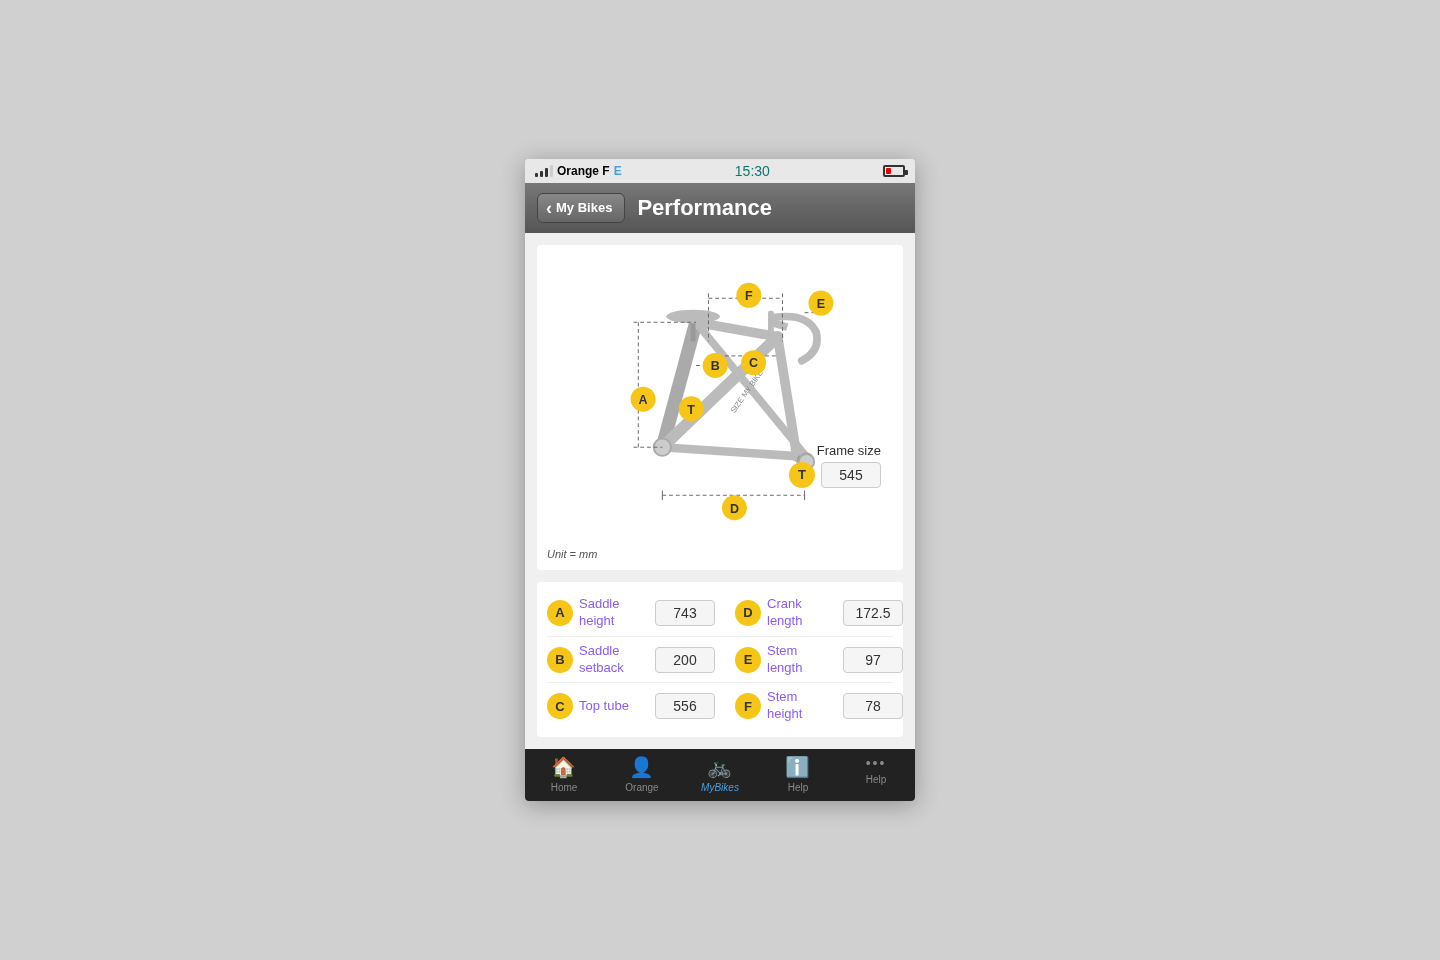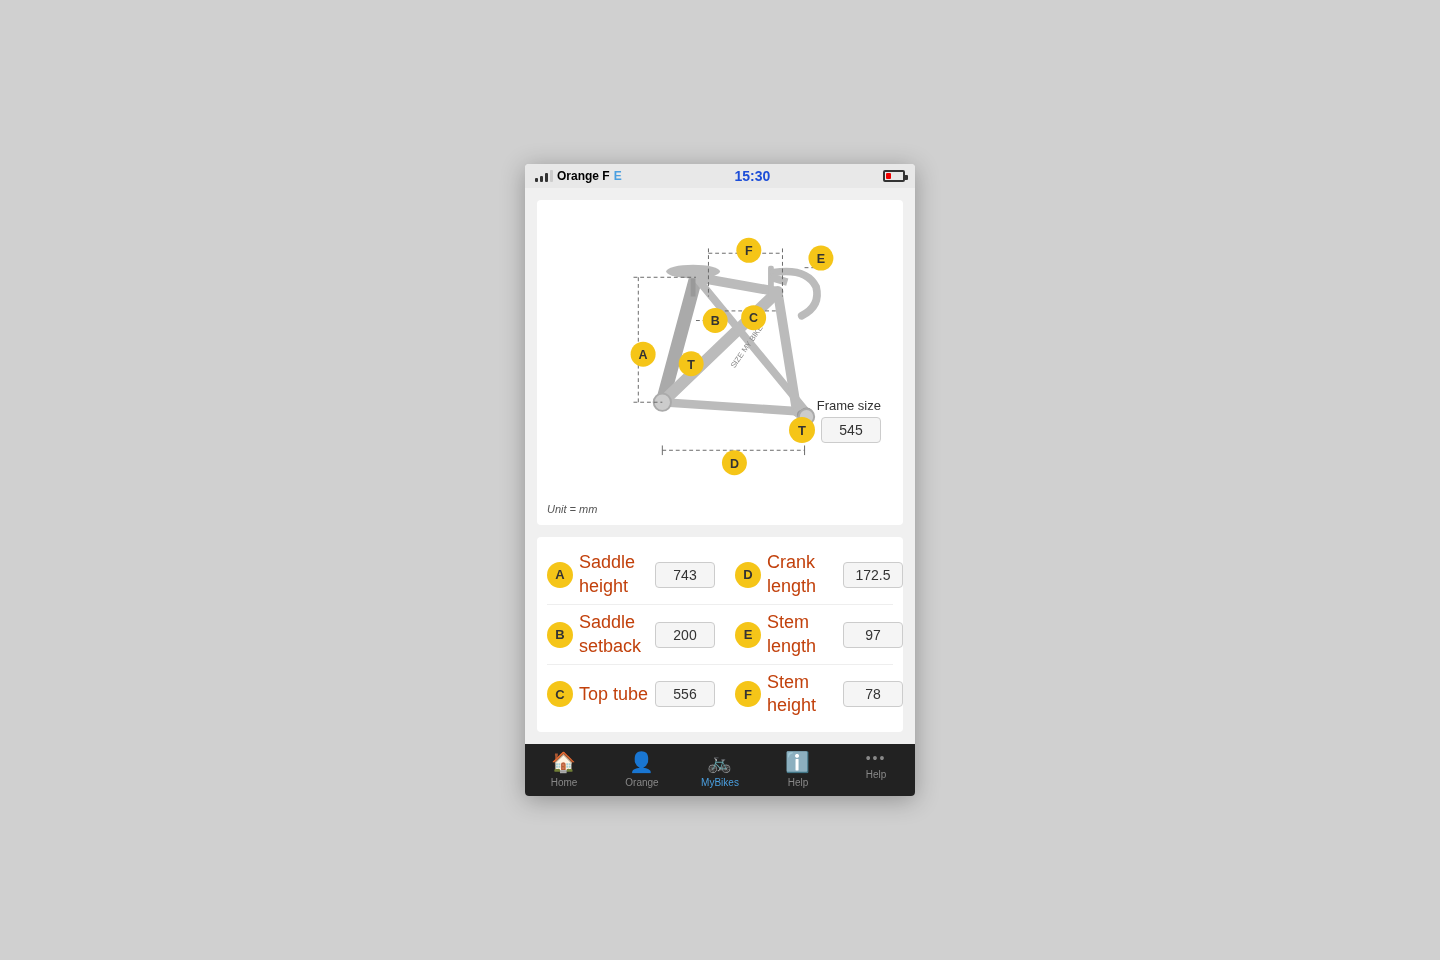--- a/index.html
+++ b/index.html
@@ -24,21 +24,21 @@
       display: flex;
       justify-content: space-between;
       align-items: center;
       padding: 4px 10px;
       font-size: 12px;
       font-weight: 600;
     }
     .status-left { display: flex; align-items: center; gap: 4px; }
     .status-signal { display: flex; gap: 2px; align-items: flex-end; }
     .signal-bar { background: #333; width: 3px; border-radius: 1px; }
-    .status-time { font-size: 14px; font-weight: bold; color: #1d4ed8; }
+    .status-time { font-size: 14px; font-weight: normal; color: #0f766e; }
     .battery-icon {
       width: 22px; height: 12px; border: 2px solid #333; border-radius: 2px;
       position: relative;
     }
     .battery-icon::after {
       content: ''; position: absolute; right: -5px; top: 3px;
       width: 3px; height: 5px; background: #333; border-radius: 0 1px 1px 0;
     }
     .battery-fill {
       position: absolute; left: 1px; top: 1px; bottom: 1px;
@@ -137,43 +137,43 @@
       align-items: center;
       padding: 6px 0;
       border-bottom: 1px solid #eee;
       gap: 6px;
     }
     .meas-row:last-child { border-bottom: none; }
     .meas-left, .meas-right {
       display: flex; align-items: center; gap: 6px; flex: 1;
     }
     .meas-label {
-      font-size: 18px;
-      color: #c2410c;
+      font-size: 13px;
+      color: #8b5cf6;
       min-width: 70px;
       line-height: 1.3;
     }
     .meas-divider {
       width: 1px; background: #ddd; align-self: stretch; margin: 0 4px;
     }
 
     
     .tab-bar {
       background: #222;
       display: flex;
       justify-content: space-around;
       padding: 6px 0 8px;
     }
     .tab-item {
       display: flex; flex-direction: column; align-items: center;
       gap: 3px; cursor: pointer; flex: 1;
     }
     .tab-icon { font-size: 20px; }
     .tab-label { font-size: 10px; color: #888; }
-    .tab-item.active .tab-label { color: #4a9fe0; }
+    .tab-item.active .tab-label { color: #4a9fe0; font-style: italic; }
     .tab-item.active .tab-icon { color: #4a9fe0; }
   </style>
 </head>
 <body>
 
 <div class="phone-wrapper">
 
   <div class="status-bar">
     <div class="status-left">
       <div class="status-signal">
@@ -184,20 +184,24 @@
       </div>
       <span>Orange F</span>
       <span style="color:#4a9fe0; font-weight:bold;">E</span>
     </div>
     <div class="status-time">15:30</div>
     <div class="battery-icon">
       <div class="battery-fill"></div>
     </div>
   </div>
 
+  <div class="nav-header">
+    <button class="back-button">My Bikes</button>
+    <div class="nav-title">Performance</div>
+  </div>
 
   <div class="main-content">
 
     <div class="bike-diagram">
       <div class="bike-svg-container">
         
         <svg viewBox="0 0 360 280" width="100%">
 
           <line x1="155" y1="70" x2="120" y2="200" stroke="#aaa" stroke-width="14" stroke-linecap="round"></line>
 

